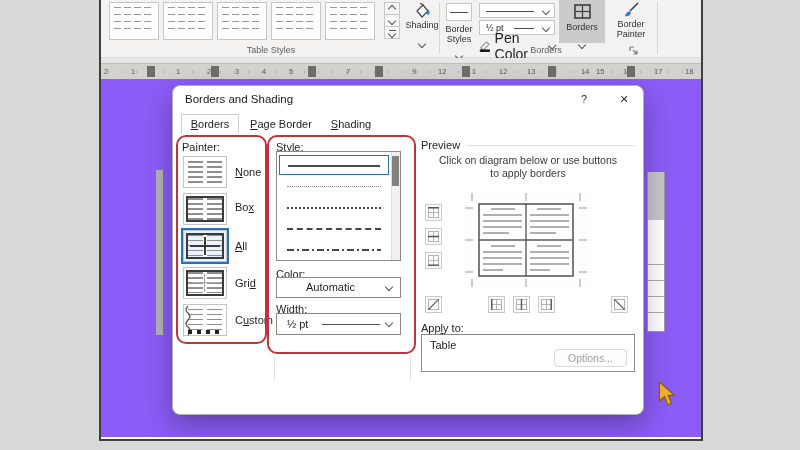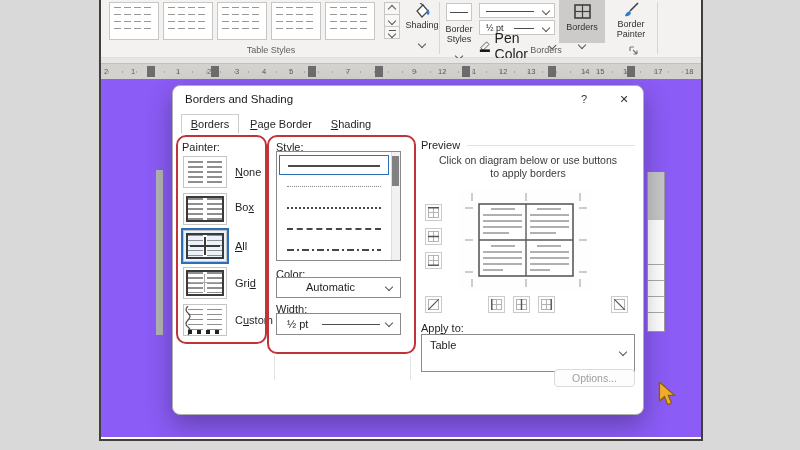--- a/index.html
+++ b/index.html
@@ -465,21 +465,21 @@
 
           <div class="lbl" style="left:248px;top:236px">App<u>l</u>y to:</div>
           <div class="drop" style="left:248px;top:248px;width:214px;height:38px">
             <span style="position:absolute;left:8px;top:4px">Table</span>
             <span class="chev"></span>
           </div>
 
           <div class="faintline" style="left:101px;top:270px;height:24px"></div>
           <div class="faintline" style="left:237px;top:270px;height:24px"></div>
 
-          <div class="btn disabled" style="left:381px;top:283px;width:81px;height:18px">
+          <div class="btn disabled" style="left:381px;top:263px;width:73px;height:18px">
             <span>Options...</span>
           </div>
 
 
           <div class="annot" style="left:3px;top:49px;width:87px;height:205px"></div>
           <div class="annot" style="left:94px;top:49px;width:145px;height:215px"></div>
         </div>
       </div>
 
     </div>

